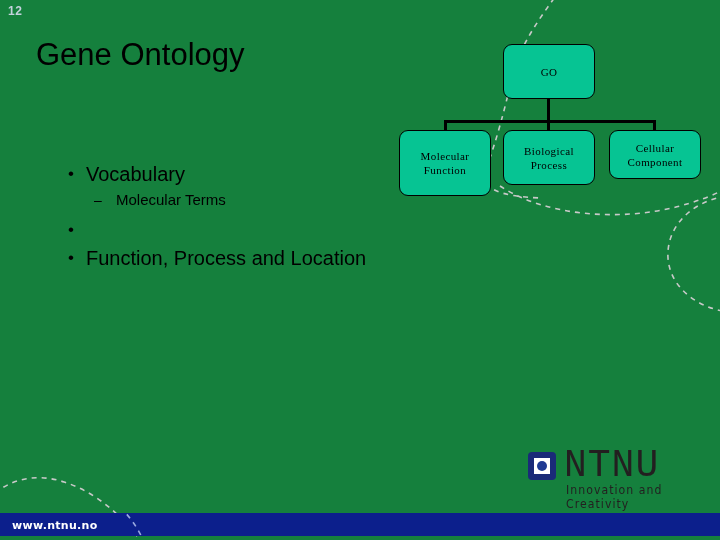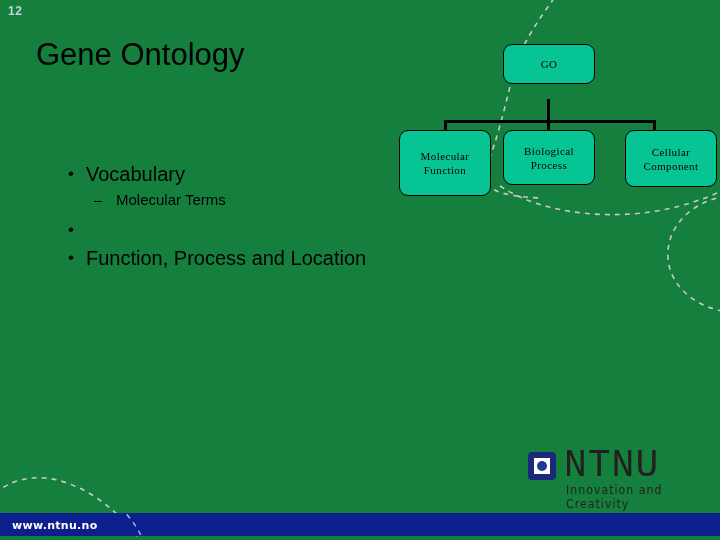--- a/index.html
+++ b/index.html
@@ -105,24 +105,24 @@
     font-size: 11px;
     line-height: 14px;
     text-align: center;
     display: flex;
     align-items: center;
     justify-content: center;
     letter-spacing: 0.4px;
     z-index: 2;
   }
   .node span { display: block; }
-  #node-go      { left: 113px; top: 4px;   width: 92px; height: 40px; }
+  #node-go      { left: 113px; top: 4px;   width: 92px; height: 55px; }
   #node-mf      { left: 9px;   top: 90px;  width: 92px; height: 66px; }
   #node-bp      { left: 113px; top: 90px;  width: 92px; height: 55px; }
-  #node-cc      { left: 219px; top: 90px;  width: 92px; height: 57px; margin-left: 16px; }
+  #node-cc      { left: 219px; top: 90px;  width: 92px; height: 49px; }
 
   .connector {
     position: absolute;
     background: #000000;
     z-index: 1;
   }
   
   #conn-stem   { left: 157px; top: 59px;  width: 3px;   height: 23px; }
   
   #conn-bar    { left: 54px;  top: 80px;  width: 212px; height: 3px; }

